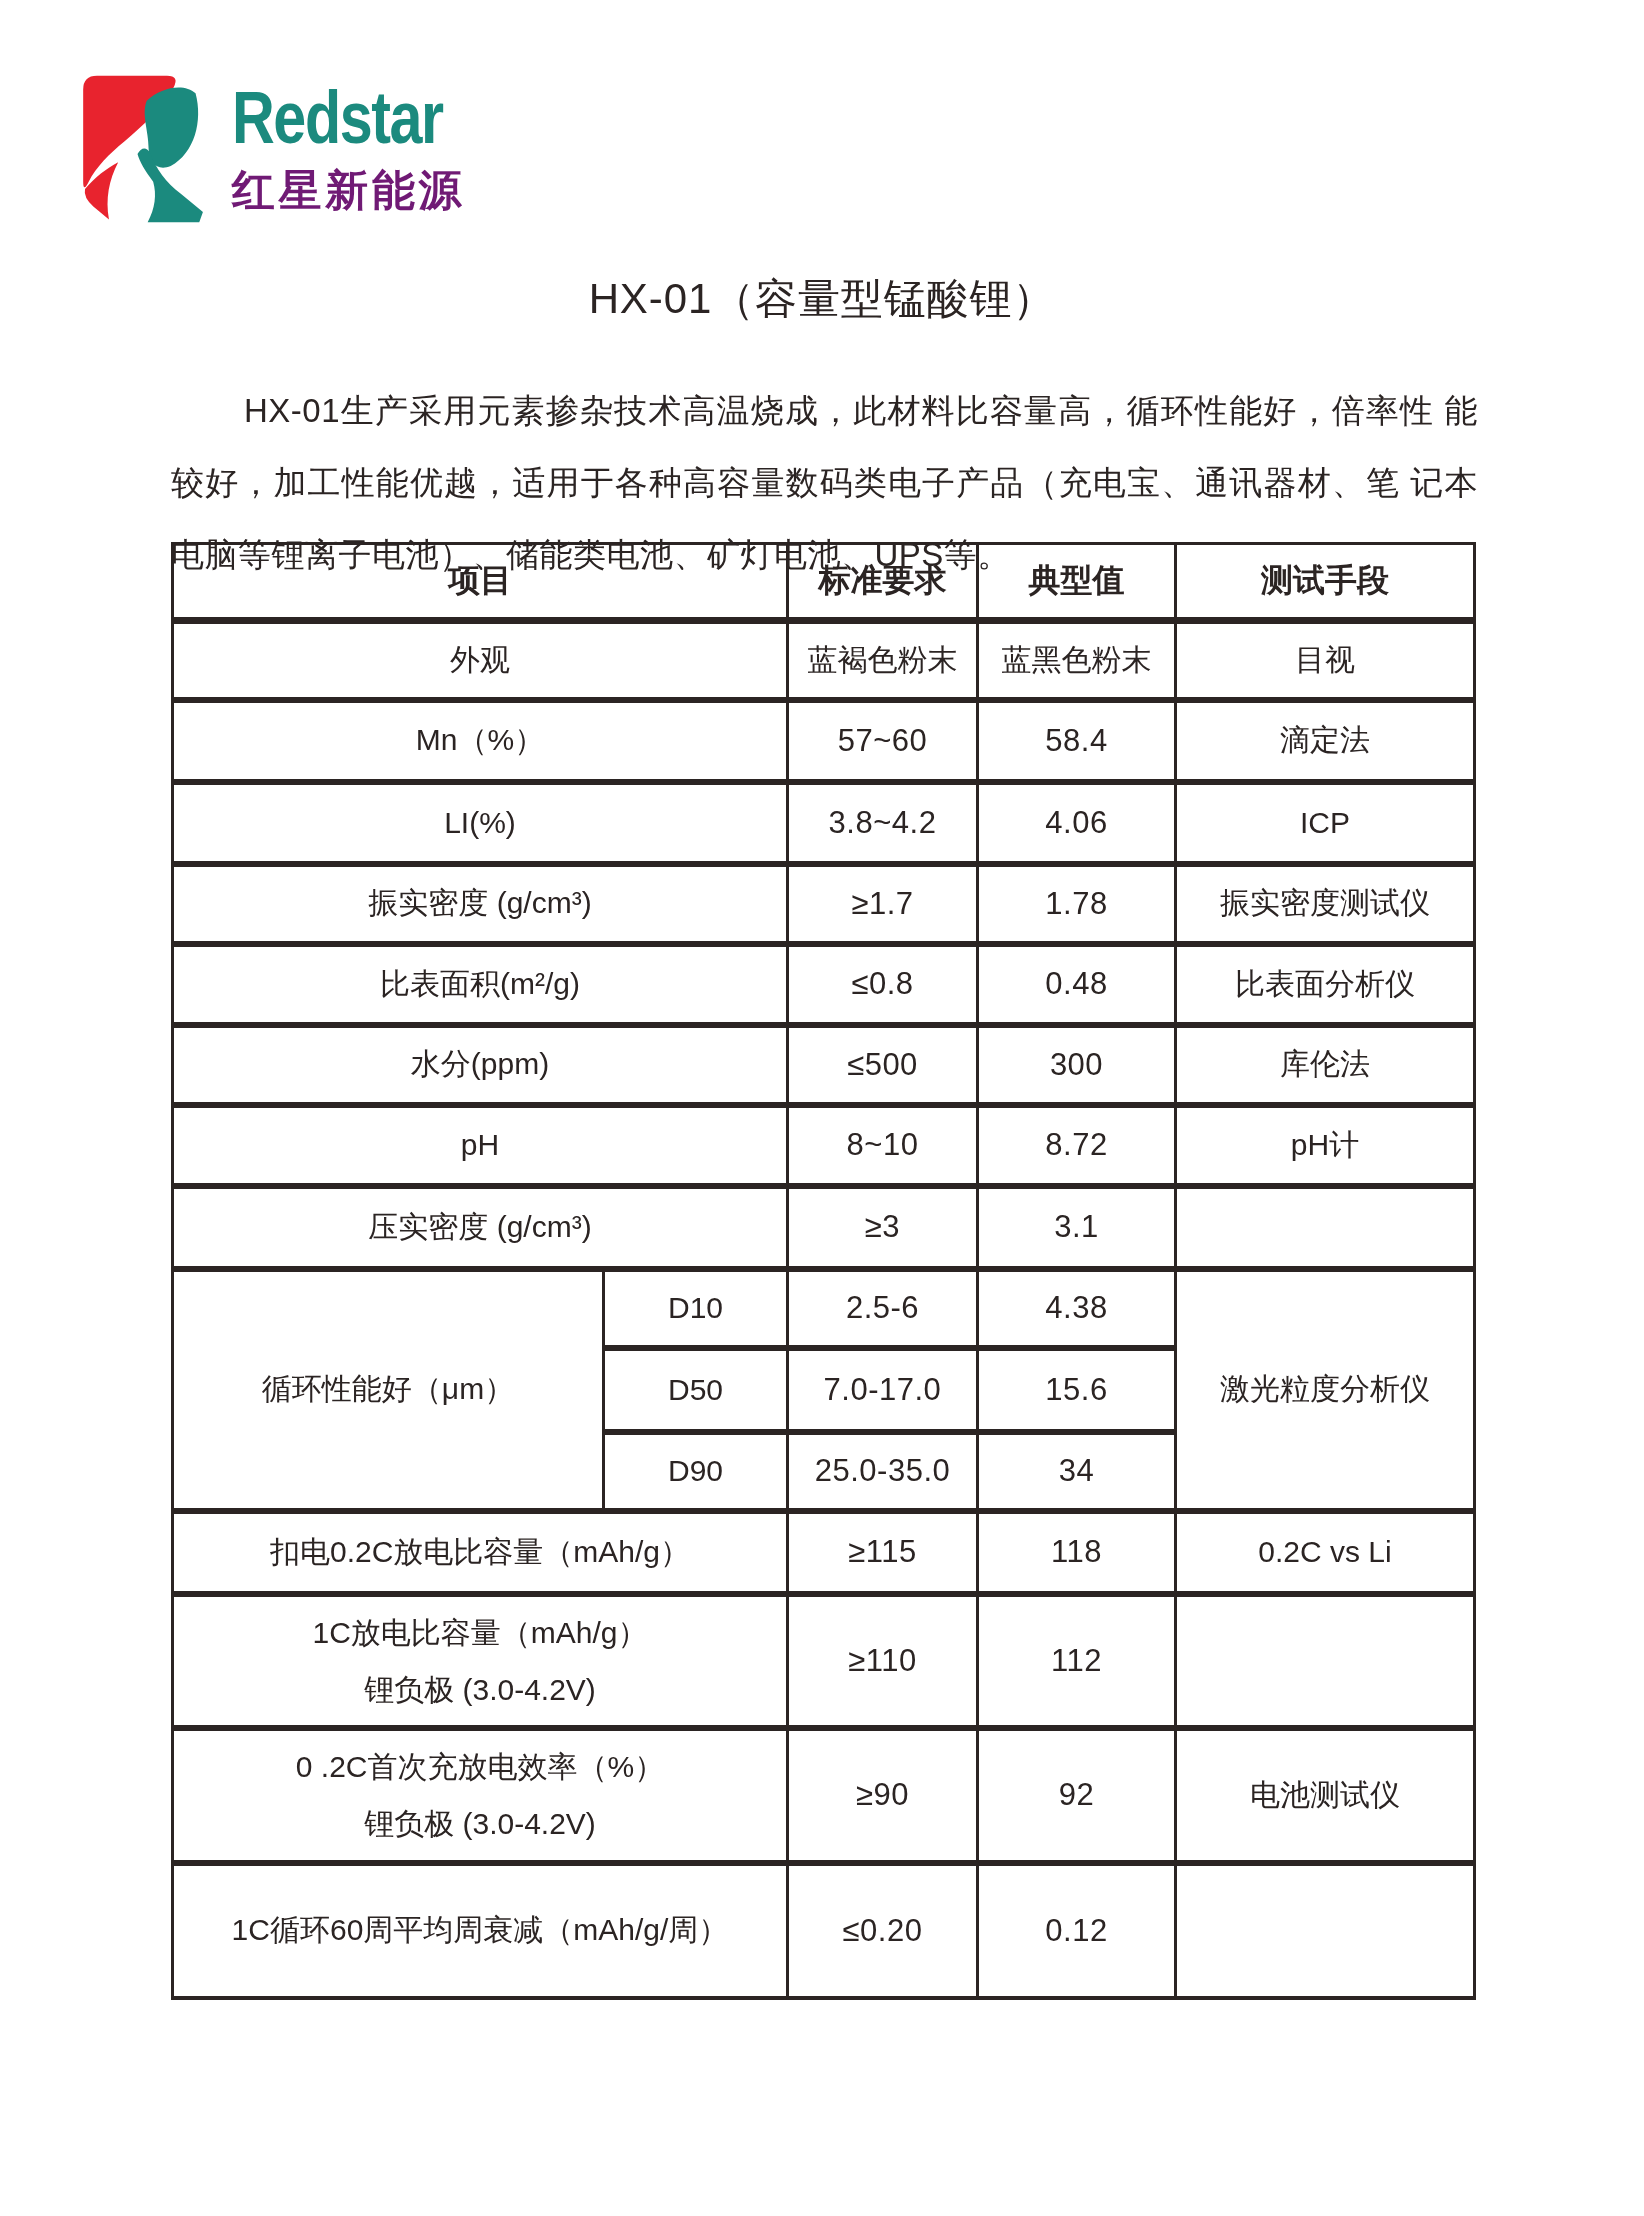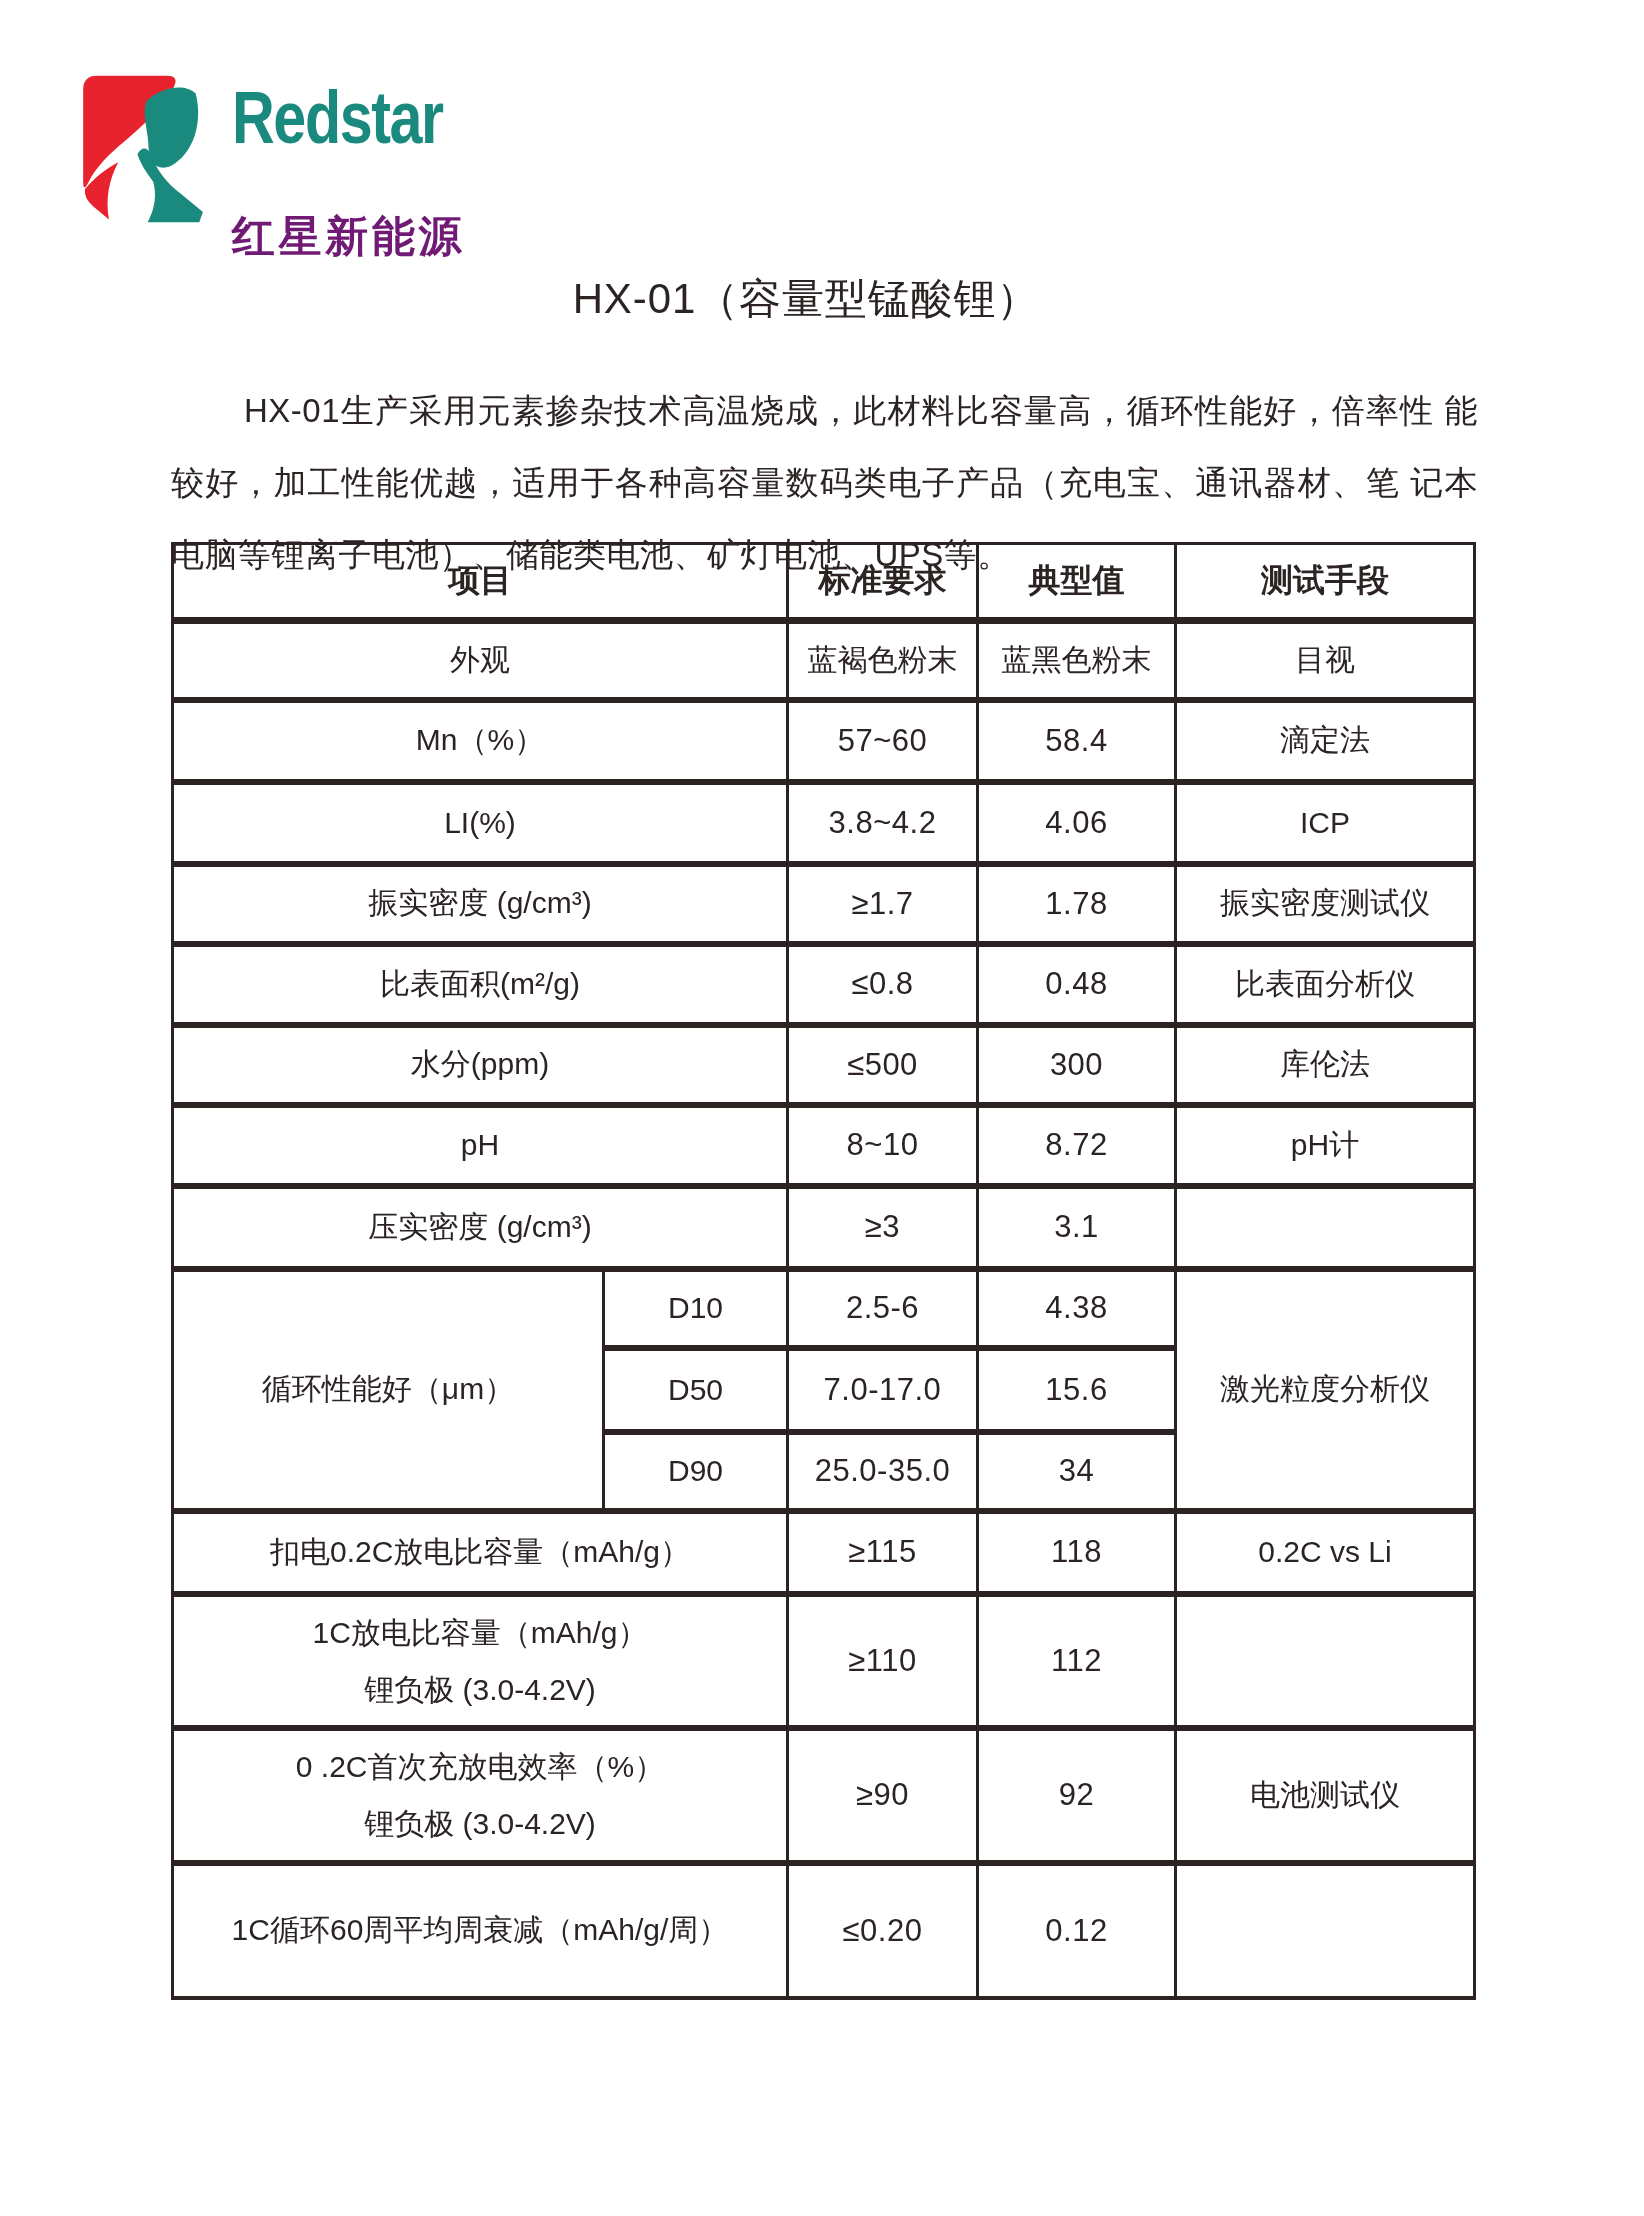--- a/index.html
+++ b/index.html
@@ -7,34 +7,34 @@
     width:1645px;height:2217px;position:relative;
     font-family:"Liberation Sans","DejaVu Sans",sans-serif;
     color:#2b2423;
     -webkit-font-smoothing:antialiased;
   }
   .page{position:absolute;inset:0;background:#ffffff;}
 
   
   .logo{position:absolute;left:80px;top:73px;display:flex;align-items:flex-start;}
   .logo-mark{width:139px;height:152px;flex:0 0 auto;}
-  .logo-text{margin-left:12.8px;display:flex;flex-direction:column;gap:46px;}
+  .logo-text{margin-left:12.8px;display:flex;flex-direction:column;}
   .logo-brand{
     font-size:75px;font-weight:bold;line-height:88px;
     letter-spacing:-1.8px;transform:scaleX(0.79);transform-origin:left top;
     white-space:nowrap;
   }
   .logo-brand-cn{
     font-size:43px;font-weight:bold;line-height:46px;margin-top:5.5px;
     letter-spacing:3.7px;white-space:nowrap;
   }
 
   
   .doc-title{
-    position:absolute;left:155px;top:271px;width:1302px;
+    position:absolute;left:171px;top:271px;width:1302px;
     text-align:center;font-size:42px;font-weight:400;letter-spacing:0.9px;
   }
 
   
   .intro{
     position:absolute;left:171px;top:342px;width:1307px;
     font-size:33px;line-height:72px;text-align:justify;
     text-indent:73px;letter-spacing:0.5px;
   }
 

